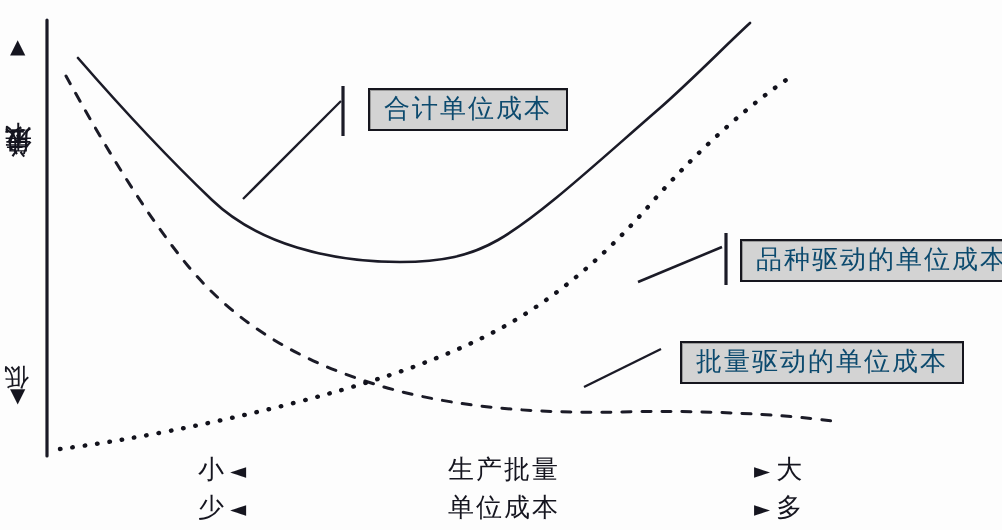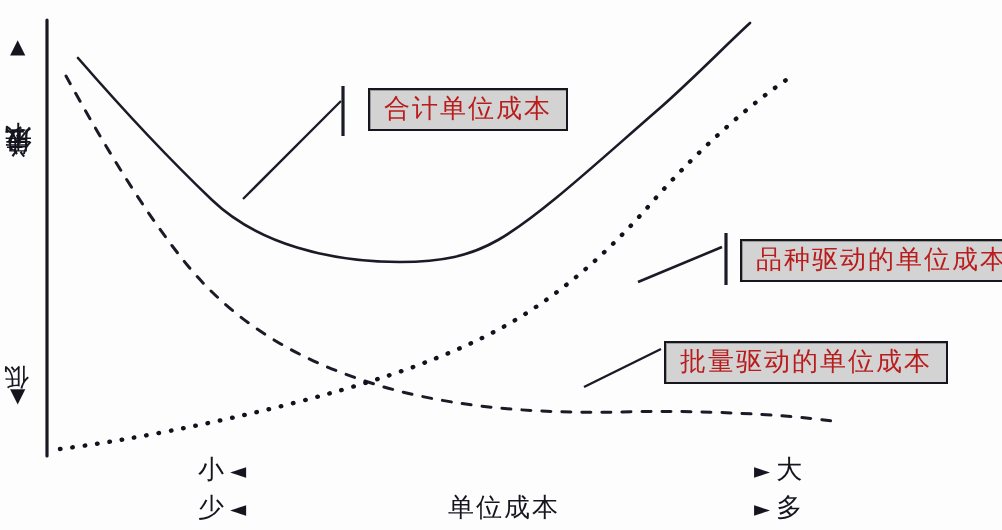--- a/index.html
+++ b/index.html
@@ -50,31 +50,31 @@
   }
   #yarrow-up   { left: 10px; top: 36px; }
   #yarrow-down { left: 10px; top: 385px; }
 
   
   .callout {
     position: absolute;
     background: #d3d3d3;
     border: 2px solid #16161e;
     box-shadow: 1px 1px 0 #9a9a9a inset;
-    color: #b91c1c;
+    color: #0c4a6e;
     font-size: 26px;
     letter-spacing: 2px;
     padding: 5px 14px 7px 14px;
     white-space: nowrap;
     line-height: 1.05;
     font-family: "DejaVu Sans", sans-serif;
   }
   #callout-total   { left: 368px; top: 88px; }
   #callout-variety { left: 740px; top: 239px; }
-  #callout-batch   { left: 664px; top: 341px; font-family: Liberation Serif, serif; }
+  #callout-batch   { left: 680px; top: 341px; font-family: Liberation Serif, serif; }
 
   
   .xrow {
     position: absolute;
     height: 34px;
     left: 40px;
     width: 960px;
     font-size: 26px;
     color: #15151f;
     letter-spacing: 2px;
@@ -128,20 +128,21 @@
 
   <div class="varrow" id="yarrow-down">▼</div>
   <div class="vlabel" id="ylabel-low">低</div>
 
   <div class="callout" id="callout-total">合计单位成本</div>
   <div class="callout" id="callout-variety">品种驱动的单位成本</div>
   <div class="callout" id="callout-batch">批量驱动的单位成本</div>
 
   <div class="xrow" id="xrow-1">
     <span class="x-left"><span>小</span><span class="x-arrow">◄</span></span>
+    <span class="x-mid">生产批量</span>
     <span class="x-right"><span class="x-arrow">►</span><span>大</span></span>
   </div>
 
   <div class="xrow" id="xrow-2">
     <span class="x-left"><span>少</span><span class="x-arrow">◄</span></span>
     <span class="x-mid">单位成本</span>
     <span class="x-right"><span class="x-arrow">►</span><span>多</span></span>
   </div>
 
 </div>

